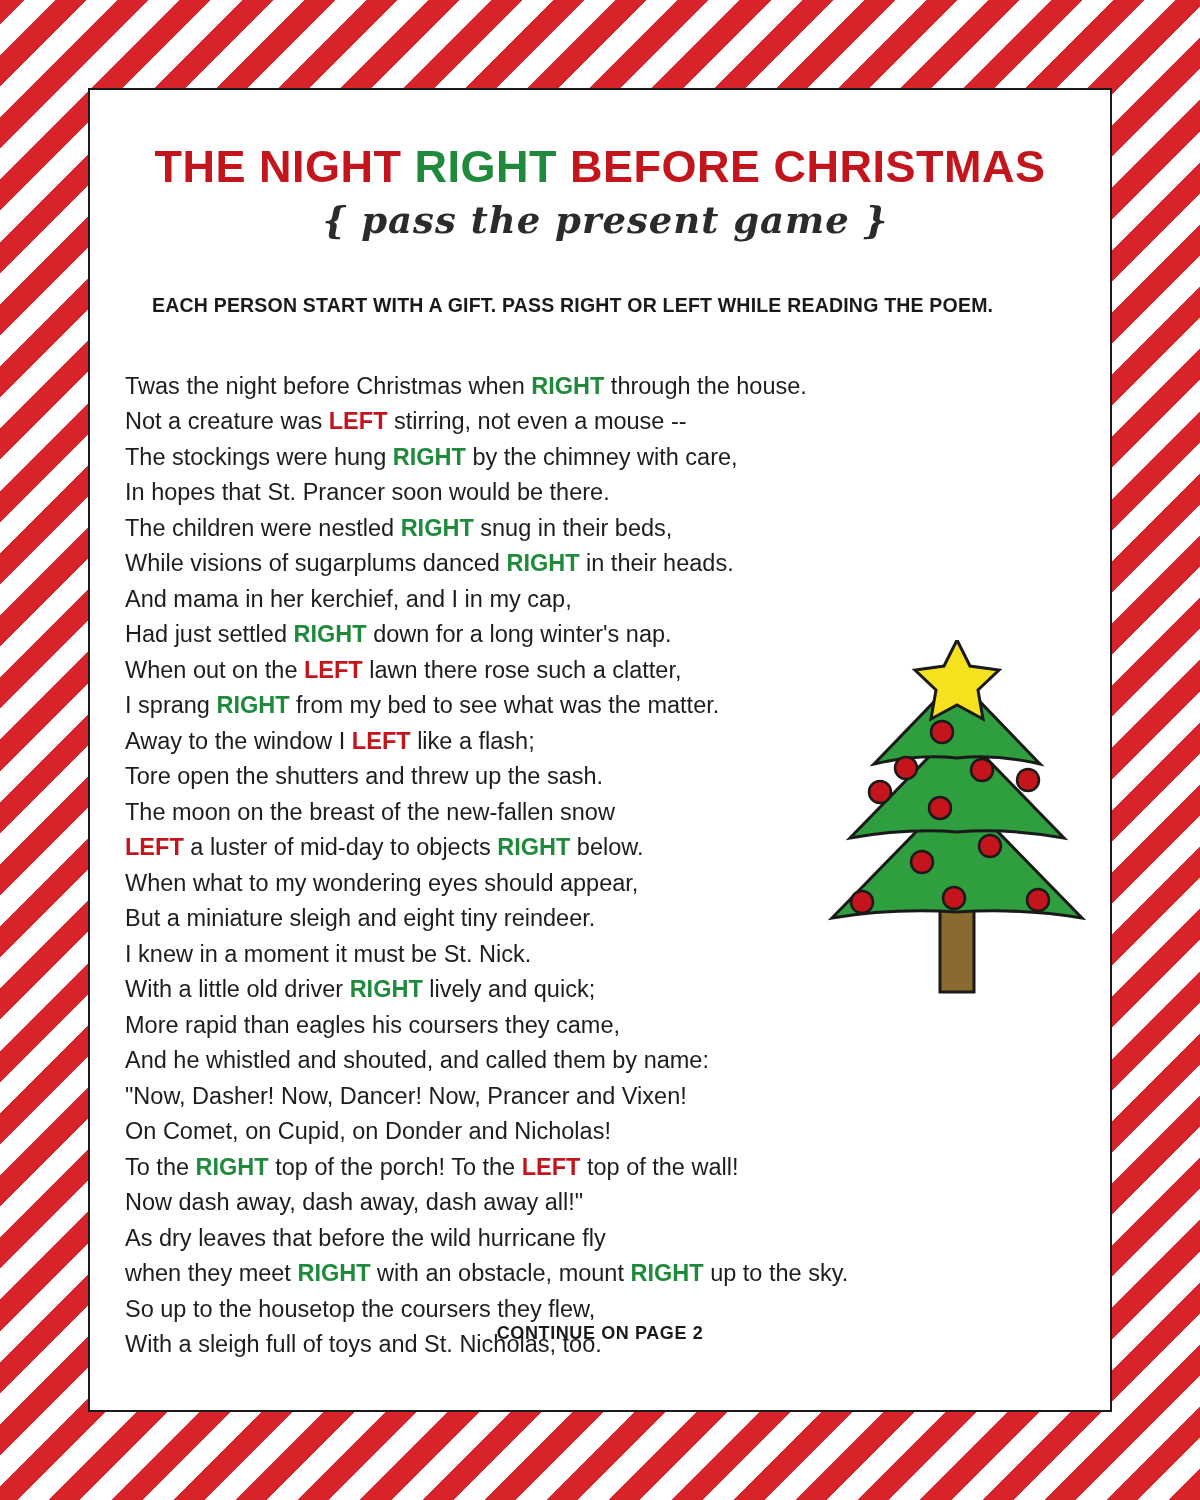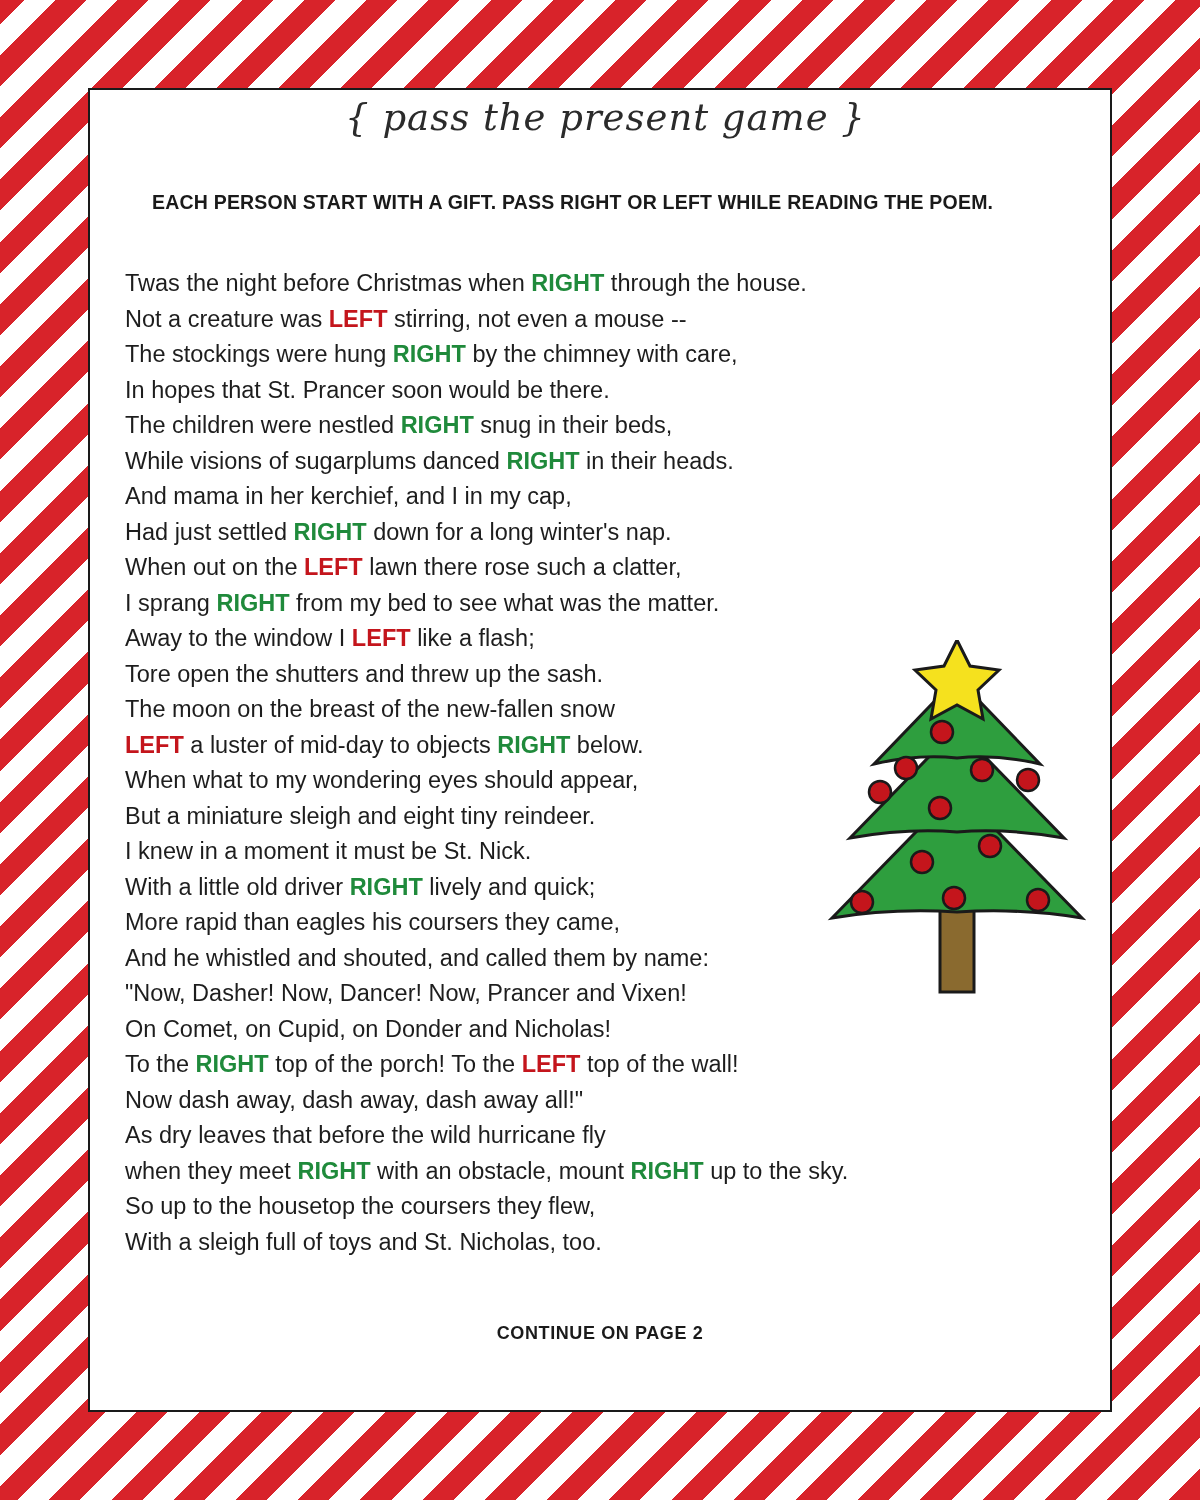--- a/index.html
+++ b/index.html
@@ -58,20 +58,21 @@
   .title .green { color: #1f8a3b; }
 
   .subtitle {
     text-align: center;
     font-family: "DejaVu Serif", serif;
     font-style: italic;
     font-size: 37px;
     color: #2b2b2b;
     margin: 6px 0 0 11px;
     letter-spacing: 1px;
+    font-weight: bold;
   }
 
   .instructions {
     margin: 52px 4px 0 62px;
     font-size: 19.5px;
     font-weight: bold;
     color: #1a1a1a;
     letter-spacing: 0.2px;
   }
 
@@ -118,20 +119,23 @@
     margin-top: 27px;
   }
 </style>
 </head>
 <body>
 
 <div id="page">
 
   <div id="card">
 
+    <h1 class="title">
+      <span class="red">THE NIGHT </span><span class="green">RIGHT</span><span class="red"> BEFORE CHRISTMAS</span>
+    </h1>
 
     <div class="subtitle">{ pass the present game }</div>
 
     <div class="instructions">EACH PERSON START WITH A GIFT. PASS RIGHT OR LEFT WHILE READING THE POEM.</div>
 
     <div class="poem" id="poem">
         <div class="line">Twas the night before Christmas when <b class="right">RIGHT</b> through the house.</div>
         <div class="line">Not a creature was <b class="left">LEFT</b> stirring, not even a mouse --</div>
         <div class="line">The stockings were hung <b class="right">RIGHT</b> by the chimney with care,</div>
         <div class="line">In hopes that St. Prancer soon would be there.</div>

